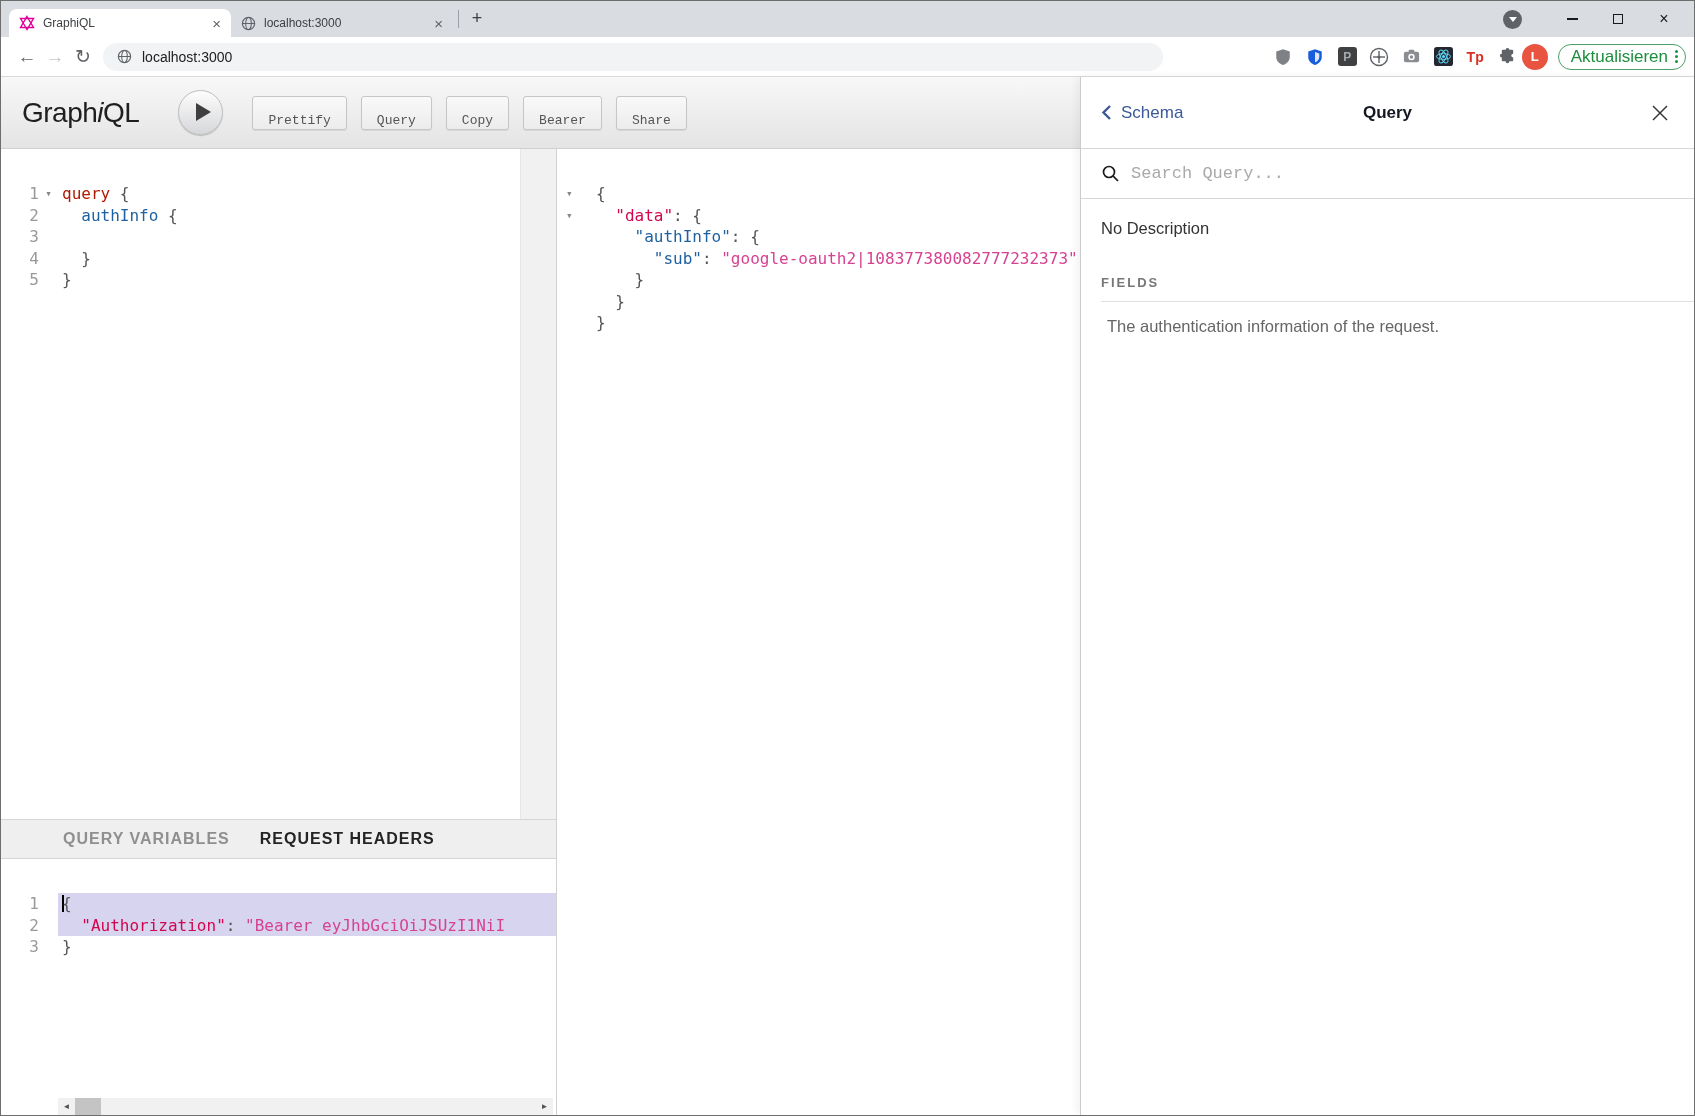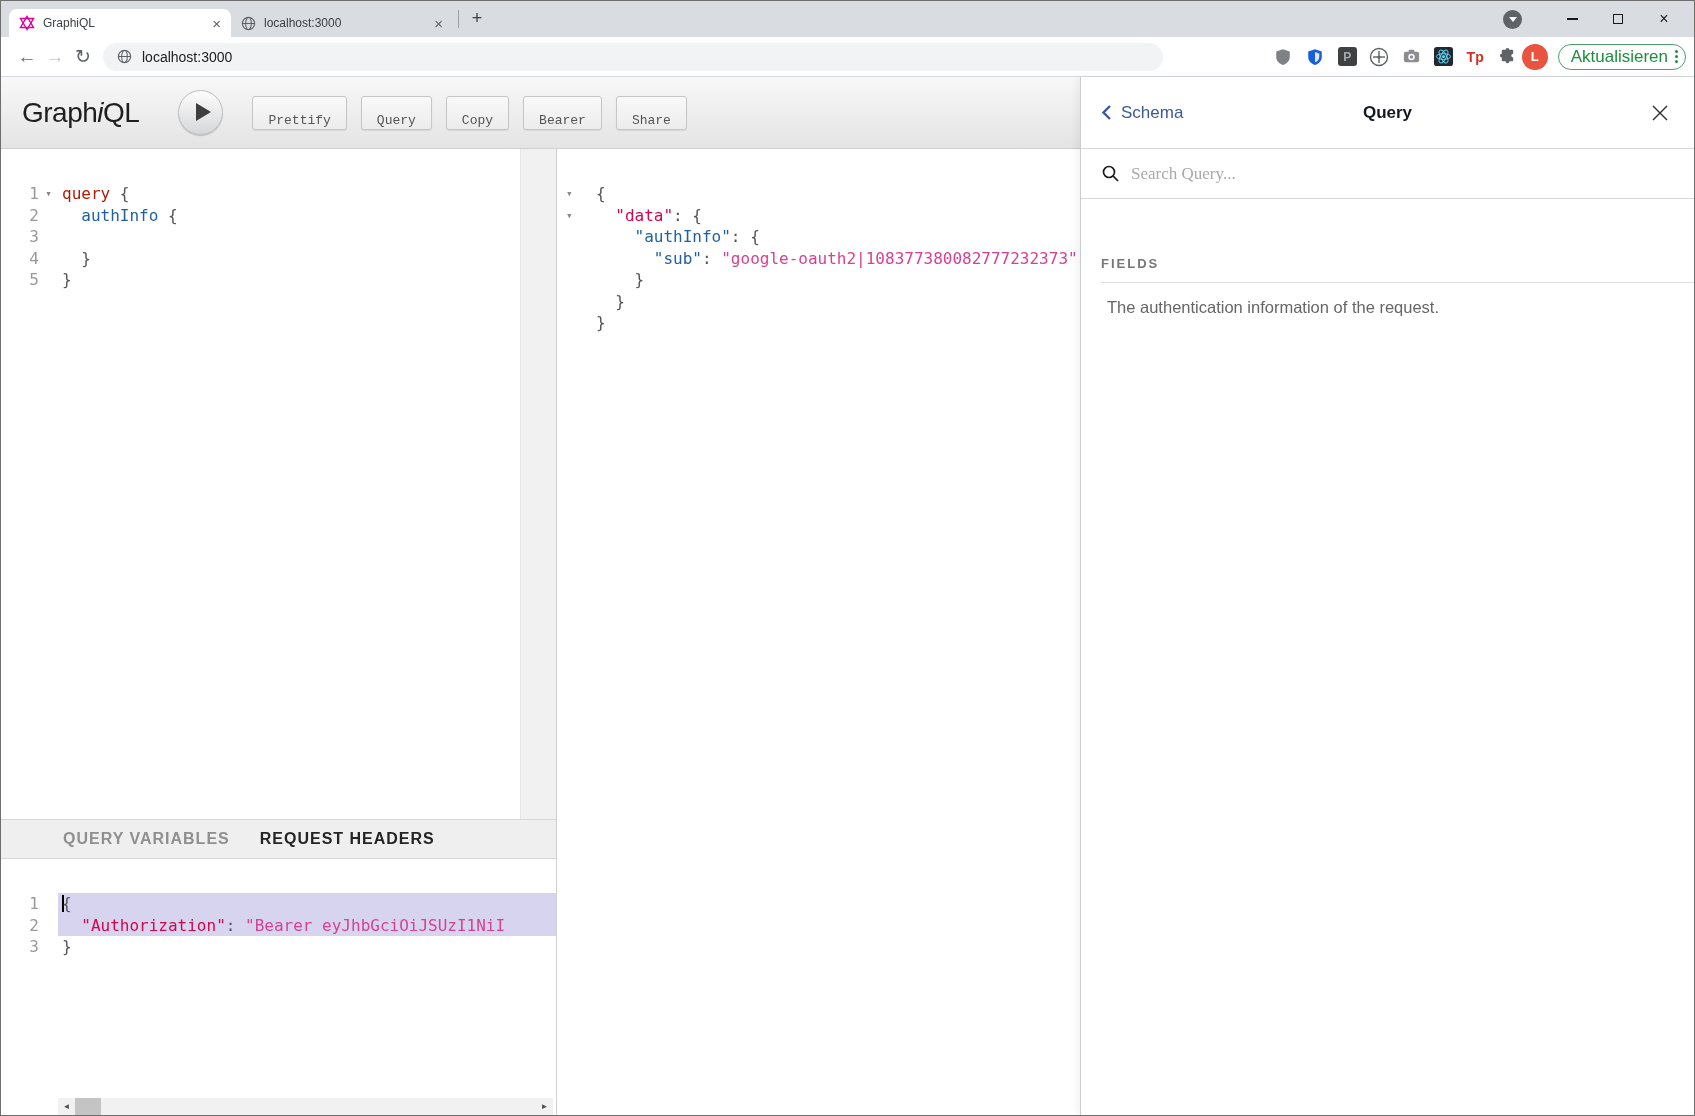--- a/index.html
+++ b/index.html
@@ -74,21 +74,21 @@
   .sb-thumb { width:26px; height:17px; background:#C4C4C4; }
   .sb-track { flex:1; }
 
   
   .doc-explorer { width:614px; flex-shrink:0; background:#fff; border-left:1px solid #CCCCCC; box-shadow:-3px 0 8px rgba(0,0,0,0.06); display:flex; flex-direction:column; }
   .doc-header { height:72px; flex-shrink:0; display:flex; align-items:center; padding:0 24px 0 20px; border-bottom:1px solid #D6D6D6; position:relative; }
   .doc-back { display:flex; align-items:center; gap:9px; color:#3B5998; font-size:17px; z-index:1; }
   .doc-title { position:absolute; left:0; right:0; text-align:center; font-weight:bold; font-size:17px; color:#141823; }
   .doc-close { margin-left:auto; z-index:1; display:flex; }
   .doc-search { height:50px; flex-shrink:0; display:flex; align-items:center; gap:11px; padding:0 20px; border-bottom:1px solid #D6D6D6; }
-  .doc-search input { border:0; outline:0; flex:1; font-size:17px; color:#333; font-family:Liberation Serif, serif; }
+  .doc-search input { border:0; outline:0; flex:1; font-size:17px; color:#333; font-family:Liberation Mono, monospace; }
   .doc-search input::placeholder { color:#A9A9A9; }
   .doc-content { padding:20px; font-size:16.5px; color:#333; }
   .fields-heading { margin-top:37px; font-size:13px; font-weight:bold; color:#777; letter-spacing:2px; padding-bottom:11px; border-bottom:1px solid #E0E0E0; margin-right:-20px; }
   .field-row { margin-top:20px; }
   .field-name { color:#1F61A0; }
   .field-sep { color:#555; }
   .field-type { color:#CA9800; }
   .field-desc { margin-top:15px; color:#666; padding-left:6px; }
 </style>
 </head>
@@ -341,19 +341,20 @@
       <div class="doc-search">
         <span style="display:flex;">
           <svg width="19" height="19" viewBox="0 0 19 19">
               <circle cx="8" cy="8" r="5.5" fill="none" stroke="#1b1b1b" stroke-width="1.7"></circle>
               <line x1="12.2" y1="12.2" x2="17" y2="17" stroke="#1b1b1b" stroke-width="1.7"></line>
             </svg>
         </span>
         <input type="text" placeholder="Search Query..." style="">
       </div>
       <div class="doc-content">
+        <div>No Description</div>
         <div class="fields-heading">FIELDS</div>
         <div class="field-desc">The authentication information of the request.</div>
       </div>
     </div>
   </div>
 
 </div>
 
 </body></html>

